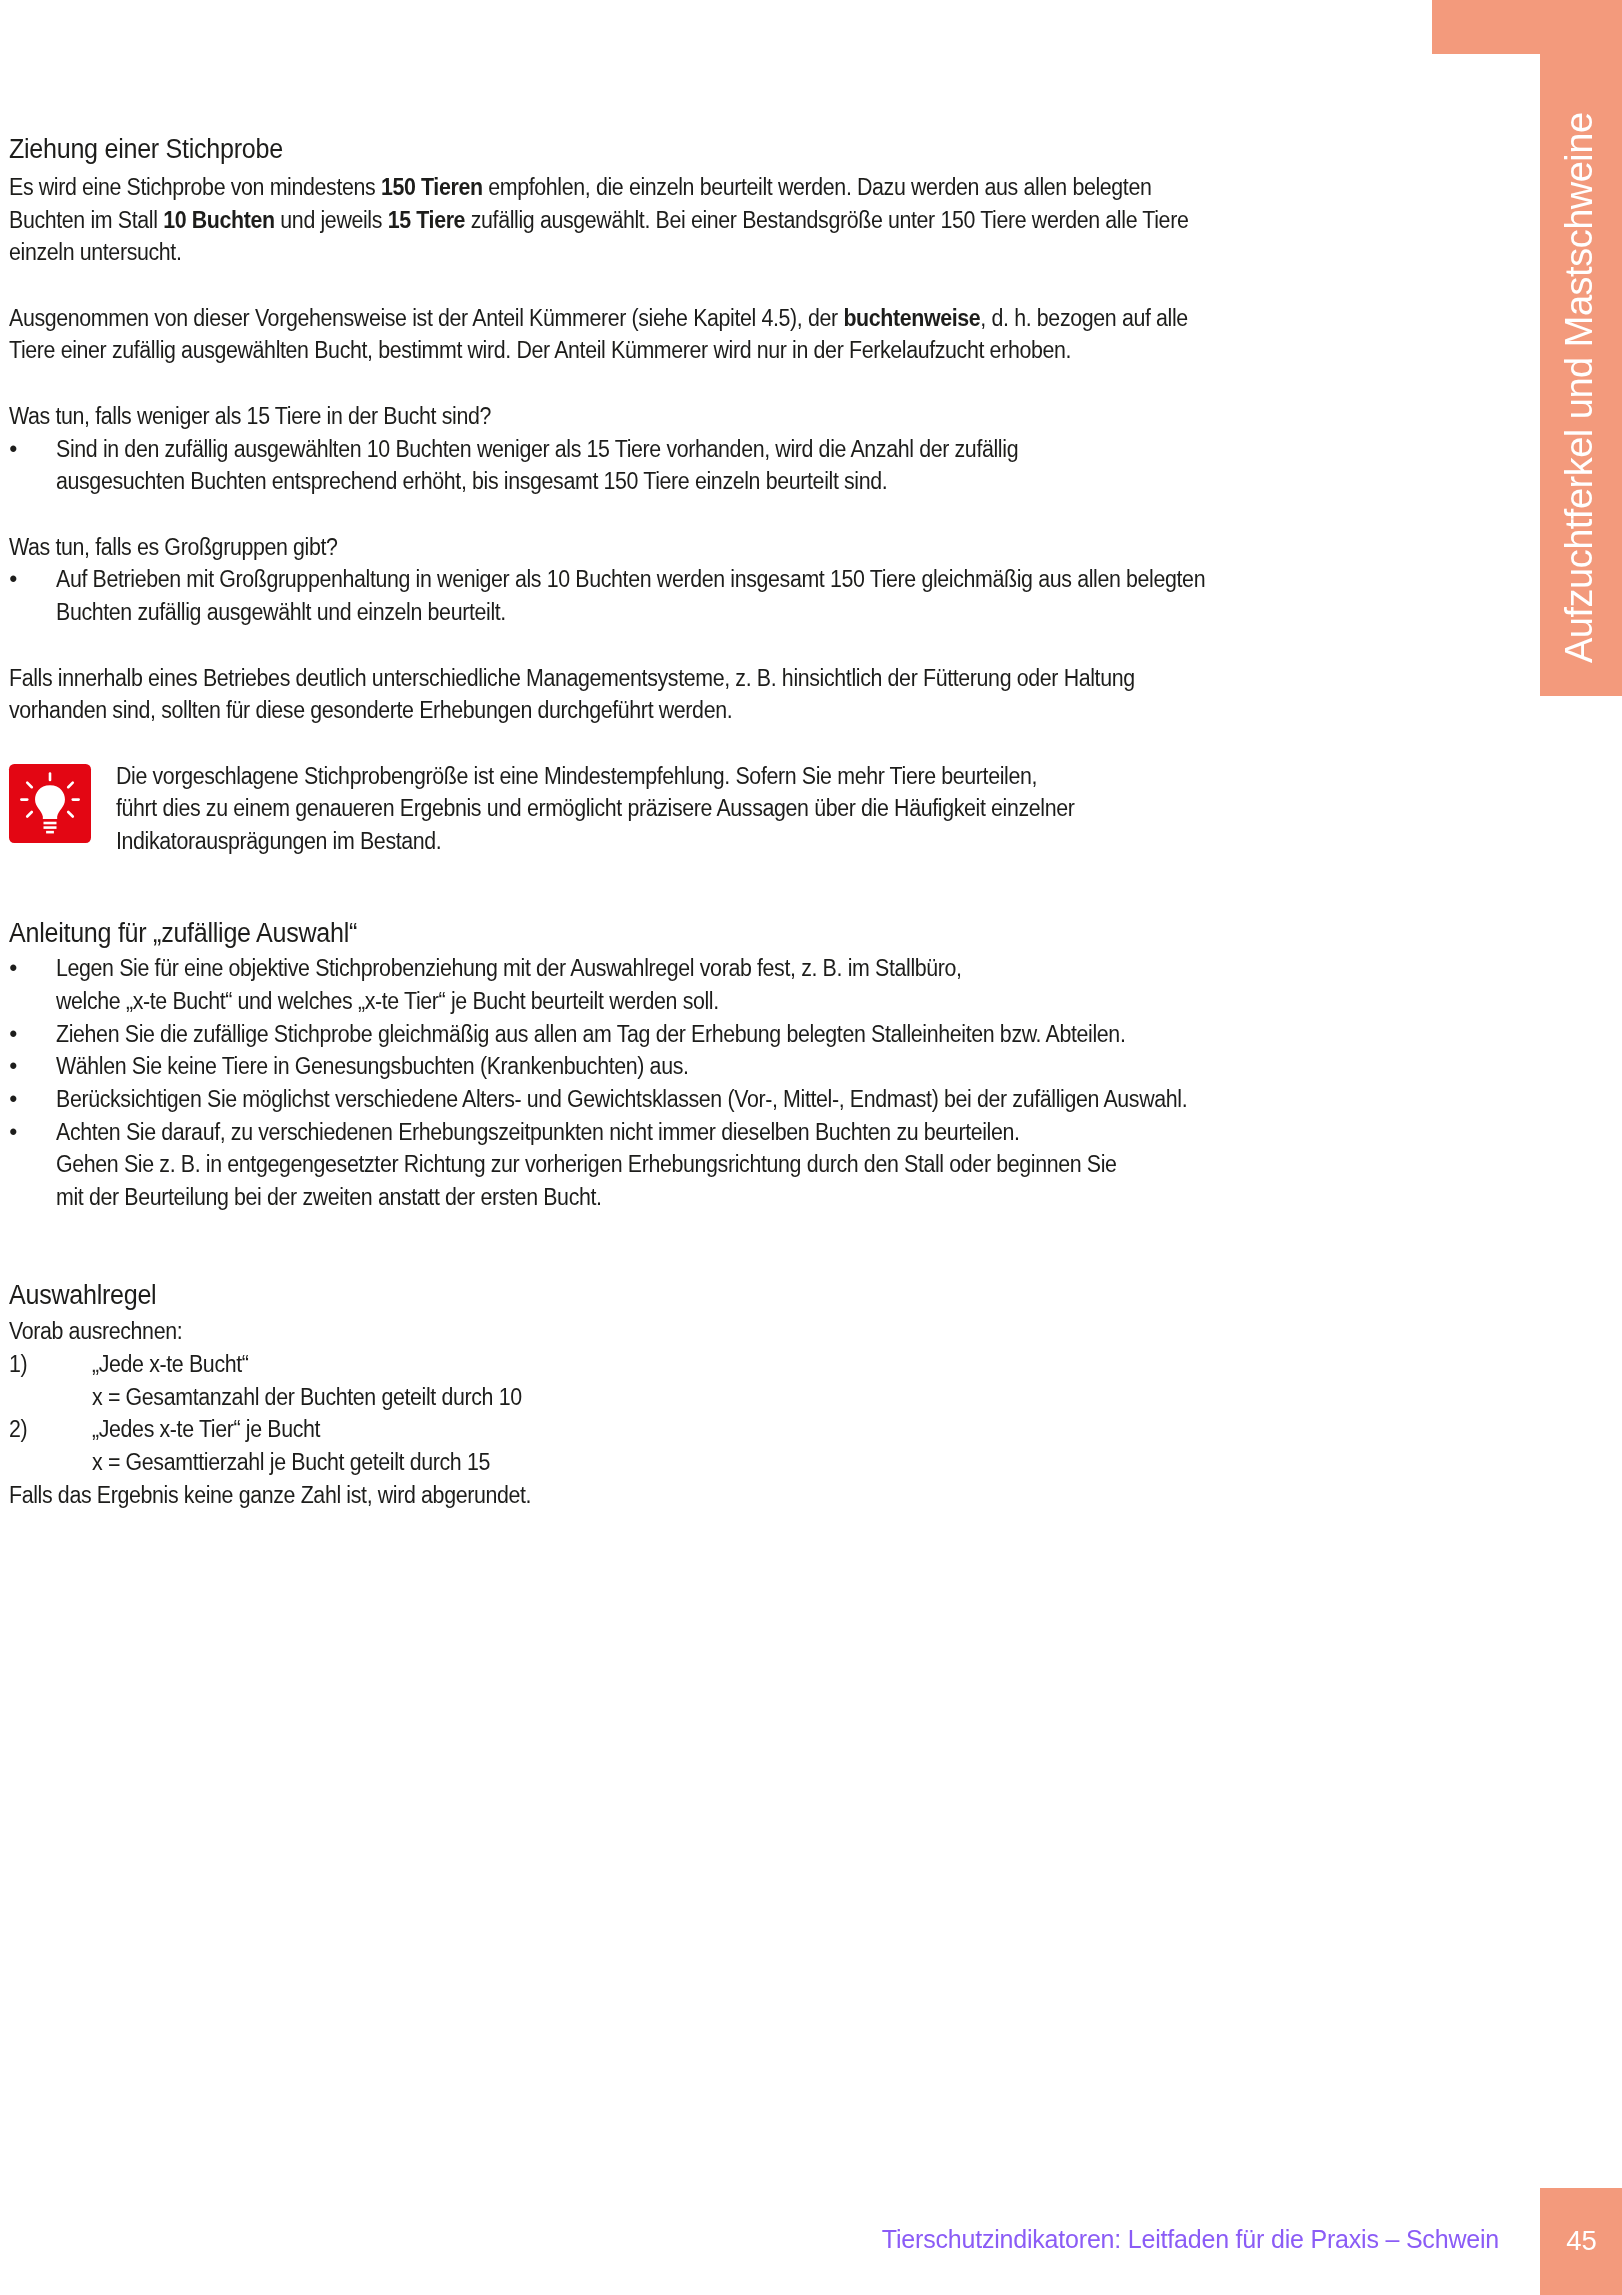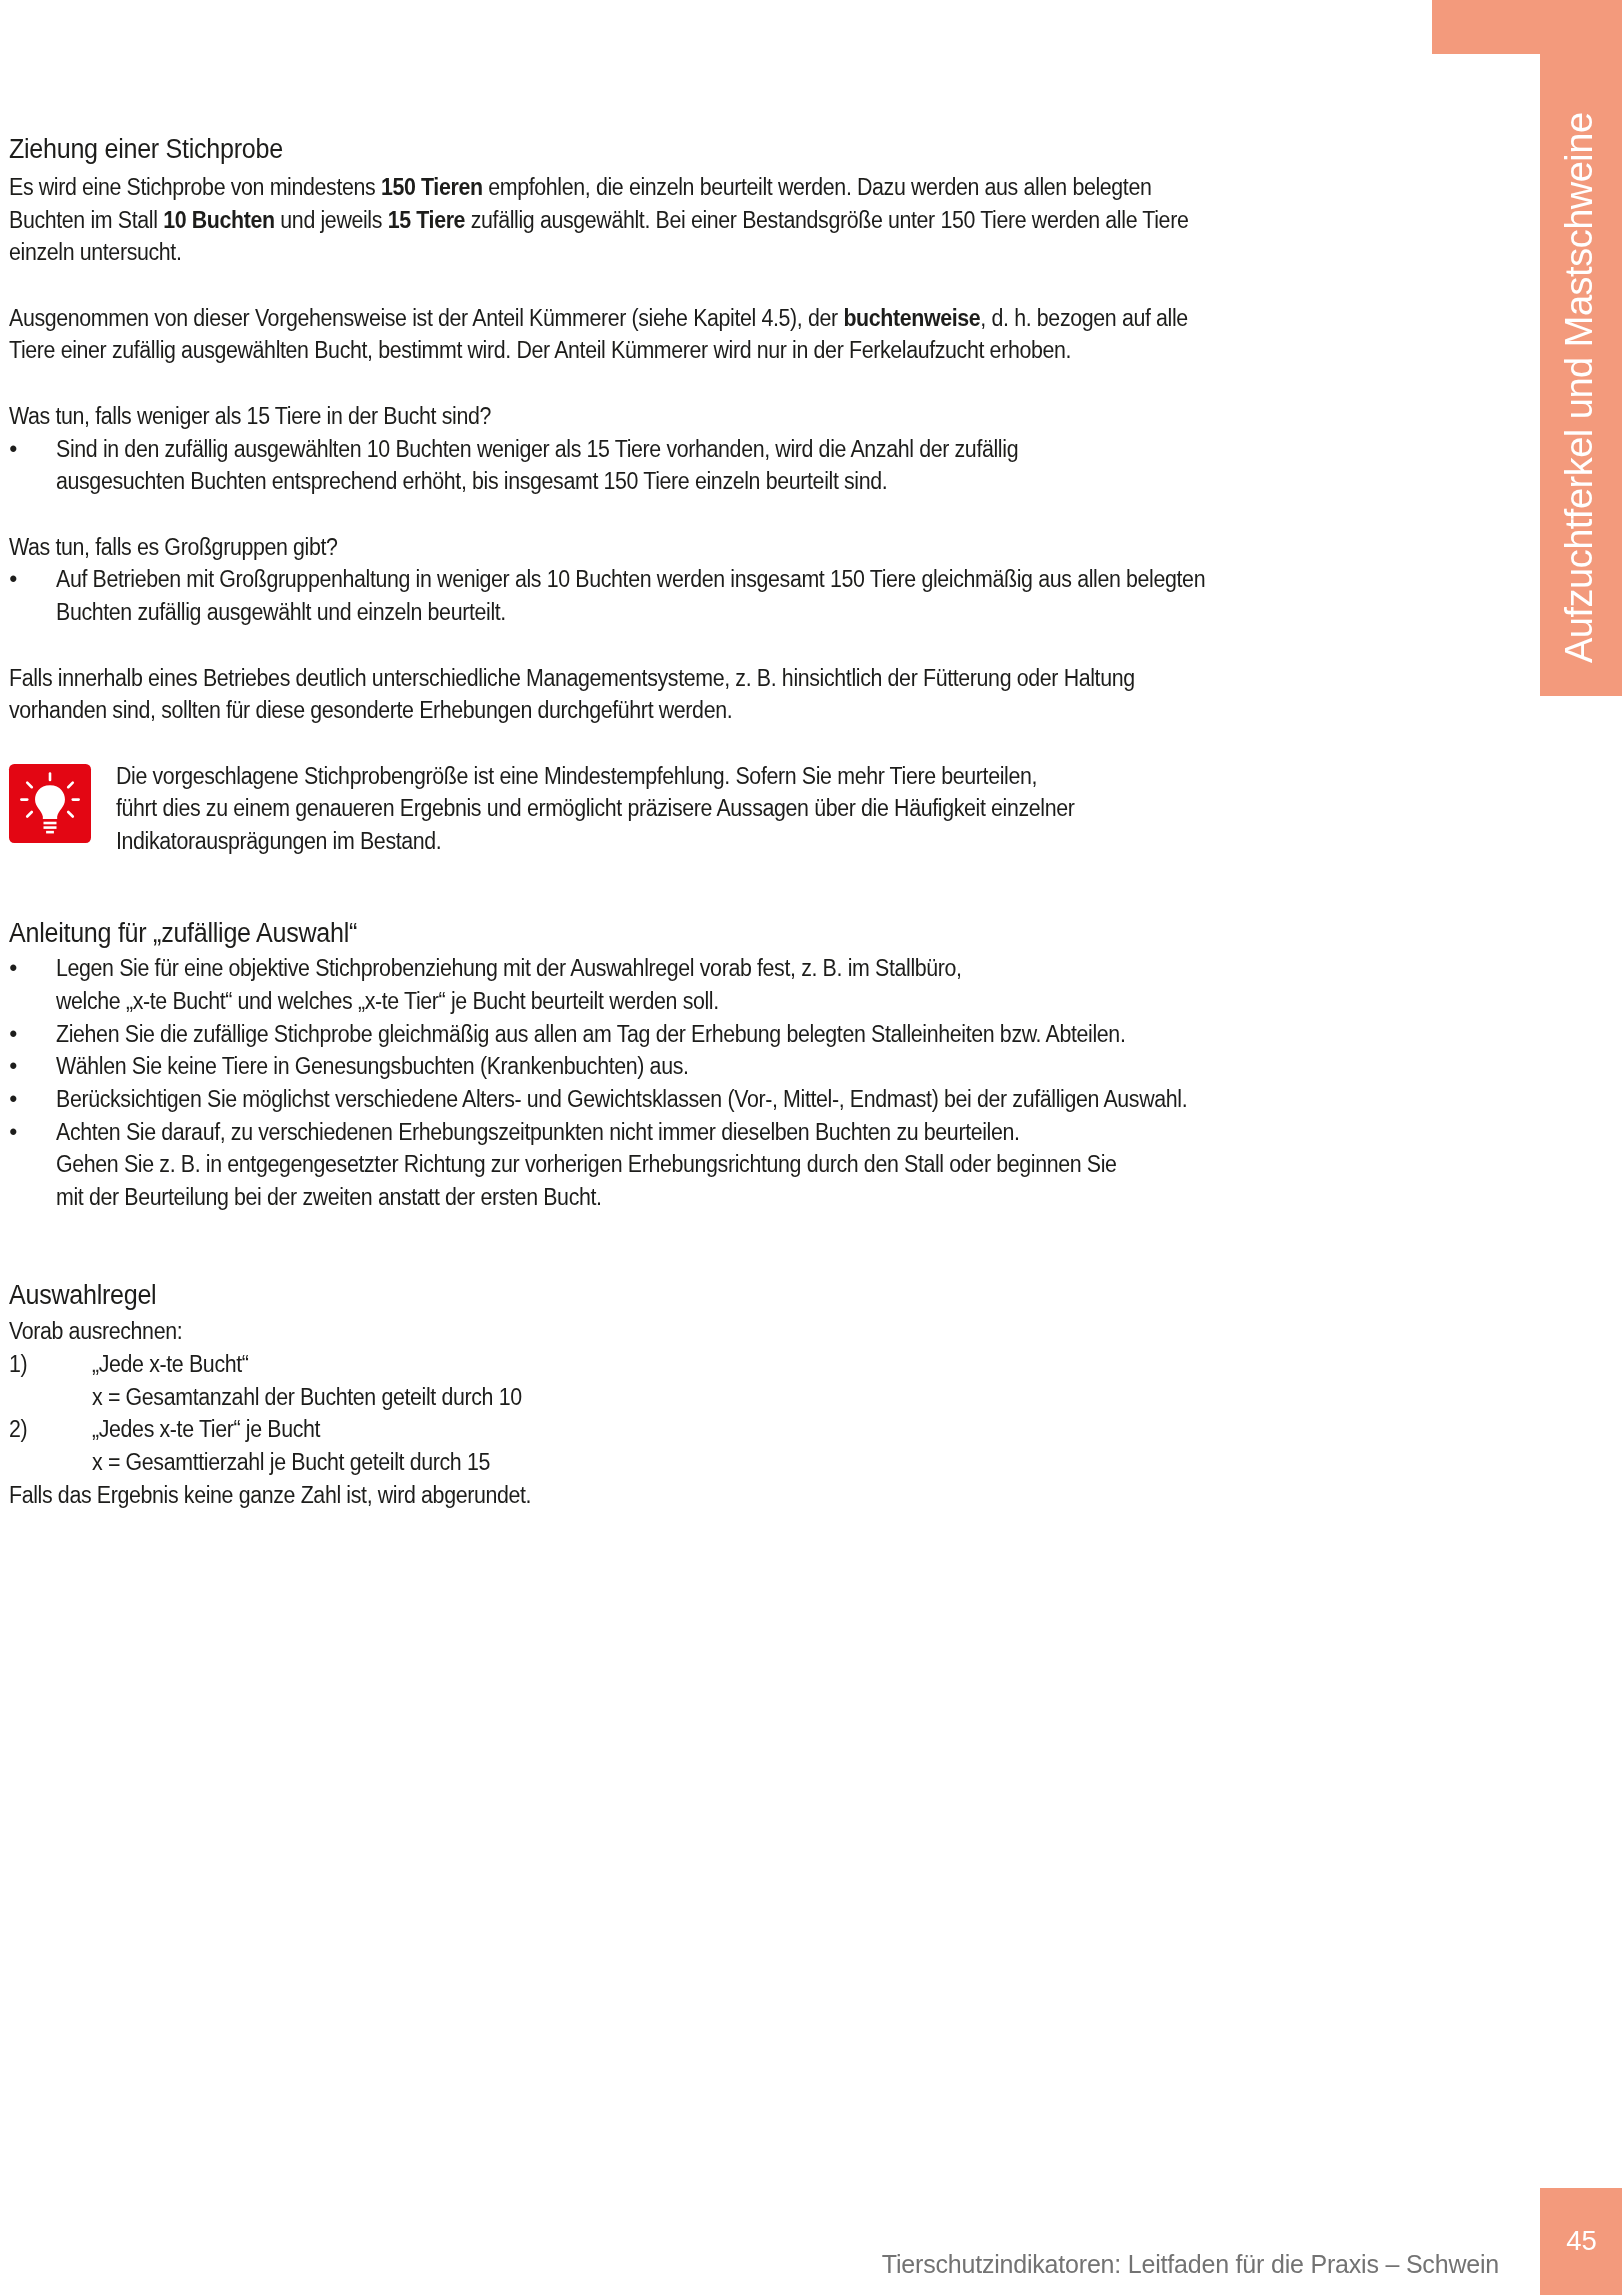--- a/index.html
+++ b/index.html
@@ -12,21 +12,21 @@
   .ind2 { left: 92px; }
   .bul { position: absolute; left: 9.2px; font-size: 23px; line-height: 33px; }
   b { font-weight: bold; }
   .topbar { position: absolute; left: 1432px; top: 0; width: 190px; height: 54px; background: #f39a7c; }
   .sidetab { position: absolute; left: 1540px; top: 54px; width: 83px; height: 642px; background: #f39a7c; }
   .sidetext { position: absolute; left: 1540px; top: 54px; width: 83px; height: 609px; }
   .sidetext span { position: absolute; left: 50%; bottom: 0; transform-origin: left bottom;
         transform: translateX(18.3px) rotate(-90deg); white-space: nowrap; color: #ffffff;
         font-size: 38px; line-height: 42px; letter-spacing: -0.5px; }
   .tipicon { position: absolute; left: 9.2px; top: 764px; width: 82px; height: 79px; background: #e30613; border-radius: 5.2px; }
-  .footer-text { position: absolute; right: 124px; top: 2225px; font-size: 25px; color: #737373; white-space: nowrap; letter-spacing: -0.2px; margin-top: 25px; }
+  .footer-text { position: absolute; right: 124px; top: 2225px; font-size: 25px; color: #8b5cf6; white-space: nowrap; letter-spacing: -0.2px; }
   .pagebox { position: absolute; left: 1540px; top: 2188px; width: 83px; height: 136px; background: #f39a7c; }
   .pagenum { position: absolute; left: 0; right: 0; top: 37px; text-align: center; color: #ffffff; font-size: 27.5px; }
 </style>
 </head>
 <body>
 
 <div class="topbar"></div>
 <div class="sidetab"></div>
 <div class="sidetext">
   <span>Aufzuchtferkel und Mastschweine</span>

